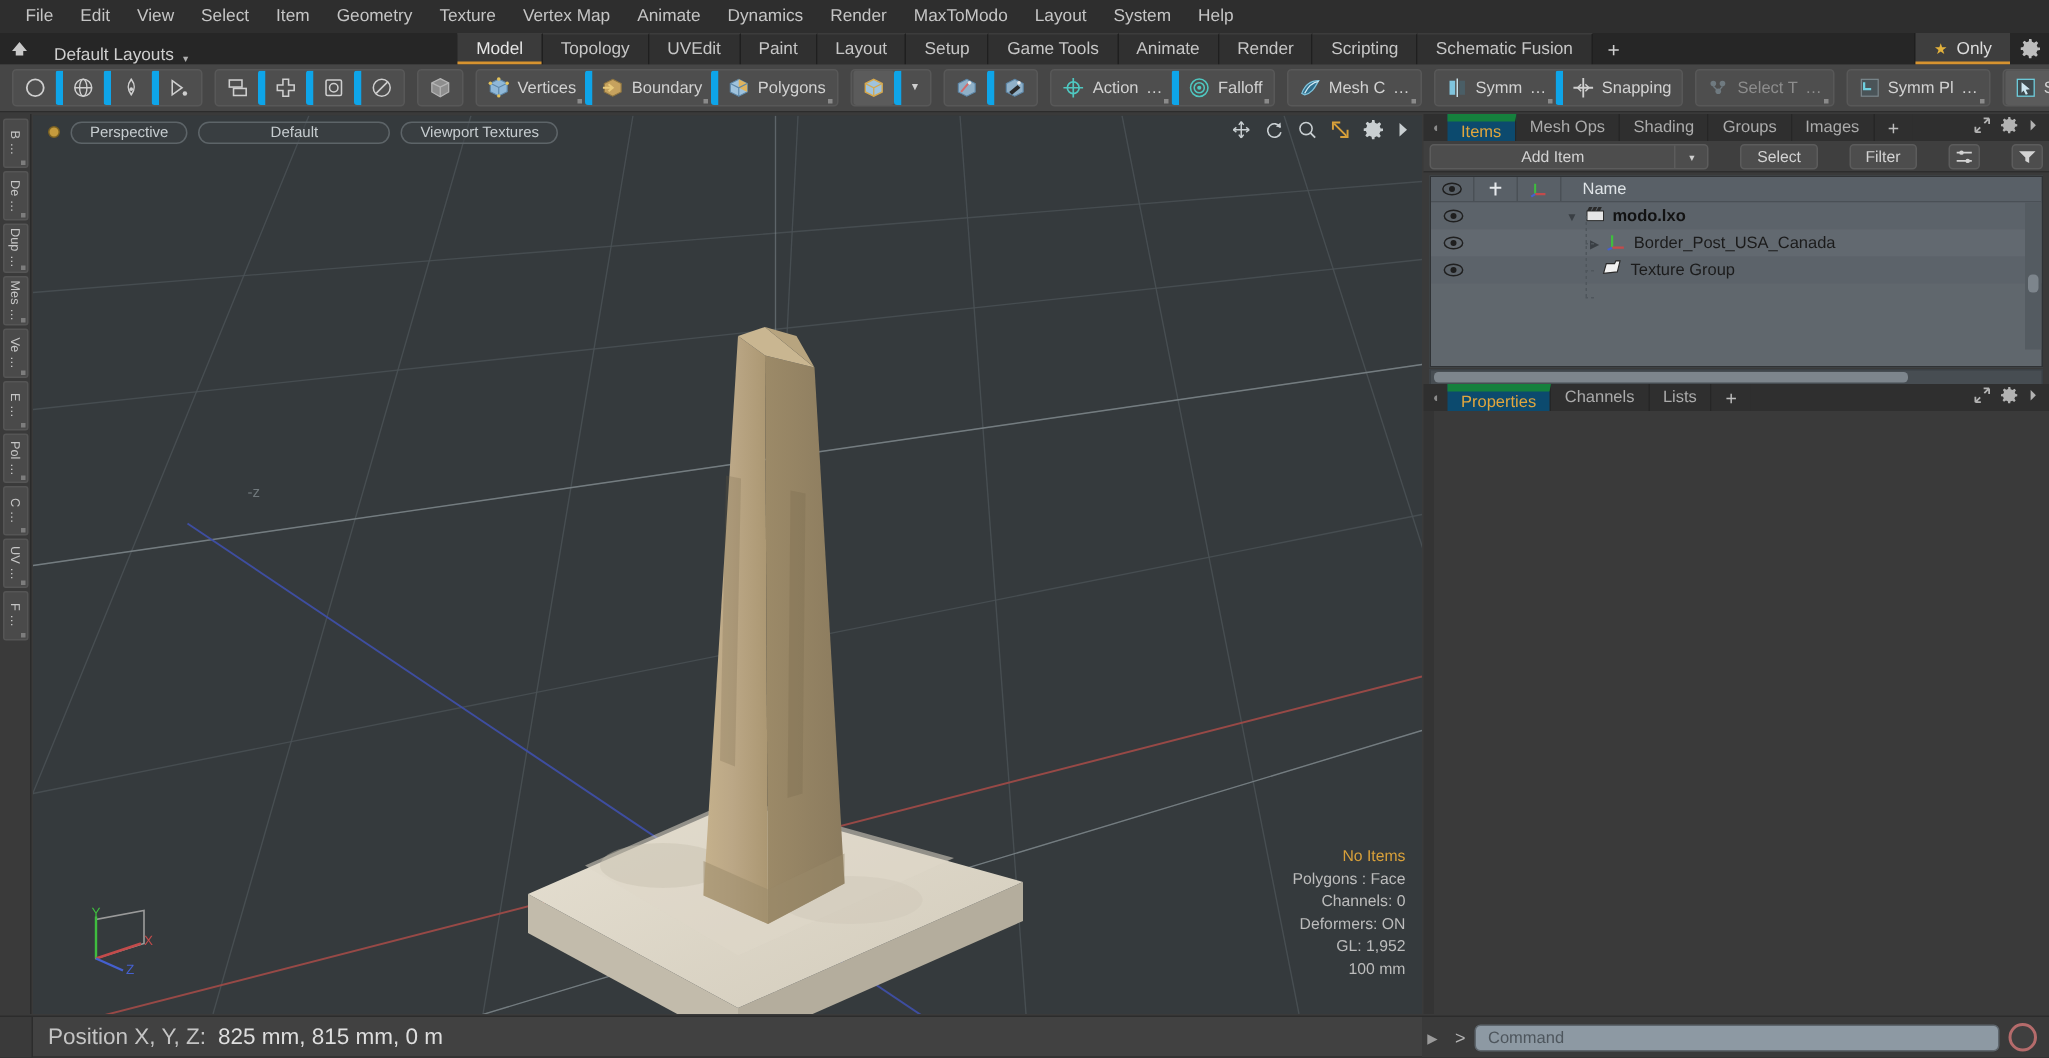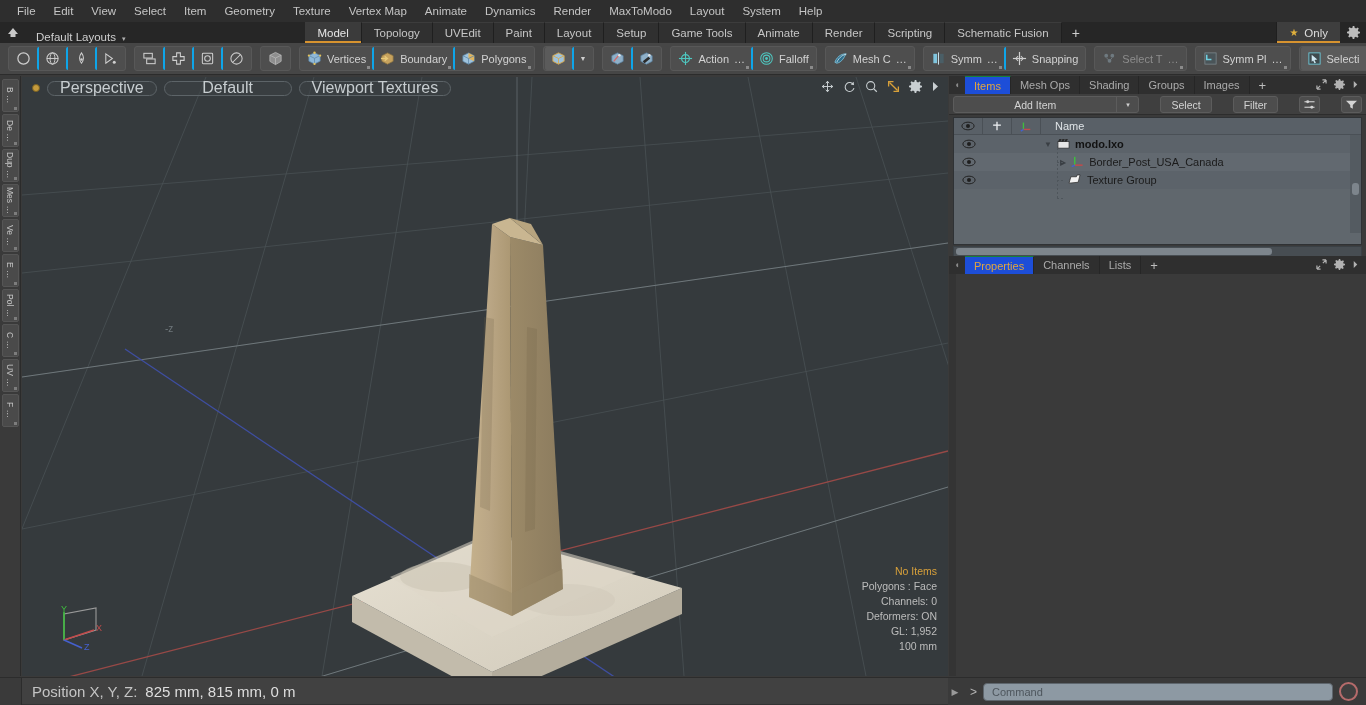--- a/index.html
+++ b/index.html
@@ -77,21 +77,21 @@
   .tgroup{
     display:flex; align-items:center; height:25px;
     background:#4e4e4e; border:1px solid #585858; border-radius:3px;
     margin:0 4px; padding:0 1px;
   }
   .tbtn{
     display:flex; align-items:center; gap:5px; height:23px; padding:0 6px;
     border-radius:2px; color:#d2d2d2; font-size:11px; white-space:nowrap;
     position:relative;
   }
-  .tbtn + .tbtn{ border-left:2px solid #0ea5e9; }
+  .tbtn + .tbtn{ border-left:5px solid #0ea5e9; }
   .tbtn.dim{ color:#8d8d8d; }
   .tbtn.on{ background:#5b5b5b; }
   .tbtn .corner{
     position:absolute; right:2px; bottom:1px; width:3px; height:3px;
     background:#8a8a8a;
   }
   .ico{ display:inline-block; width:15px; height:15px; flex:0 0 15px; }
   .ico svg{ display:block; }
 
   
@@ -123,21 +123,21 @@
     position:absolute; left:0; top:0; width:926px; height:22px;
     display:flex; align-items:center; z-index:6;
   }
   .vp-dot{
     width:8px; height:8px; border-radius:50%; background:#c59b3d;
     margin:0 7px 0 10px; border:1px solid #7a6122;
   }
   .vp-pill{
     height:15px; padding:0 12px; display:flex; align-items:center;
     justify-content:center; border:1px solid #5d6468; border-radius:8px;
-    color:#c7cdd0; font-size:16px; background:rgba(60,66,70,0.55);
+    color:#c7cdd0; font-size:10px; background:rgba(60,66,70,0.55);
     margin-right:7px; white-space:nowrap;
   }
   .vp-pill.wide{ min-width:128px; }
   .vp-icons{
     position:absolute; right:8px; top:3px; display:flex; align-items:center;
     gap:9px; z-index:6;
   }
   .vp-icons .vi{ color:#c9cfd2; font-size:12px; line-height:12px; }
   .vp-icons .vi.gold{ color:#d8a03a; }
 
@@ -169,21 +169,21 @@
   }
   .tabrow .lead{
     width:16px; display:flex; align-items:center; justify-content:center;
     color:#8b8b8b; font-size:9px;
   }
   .ptab{
     display:flex; align-items:center; padding:0 9px; font-size:11px;
     color:#ababab; background:#2f2f2f; border-right:1px solid #262626;
     white-space:nowrap;
   }
-  .ptab.active{ color:#e0a63e; background:#1d4ed8; border-top:1px solid #15803d; }
+  .ptab.active{ color:#e0a63e; background:#0c4a6e; border-top:5px solid #15803d; }
   .ptab.plus{ color:#bdbdbd; font-size:13px; border-right:none; }
   .tabrow .fill{ flex:1; }
   .tabrow .rtools{
     display:flex; align-items:center; gap:7px; padding:0 7px; color:#b2b2b2;
     font-size:11px;
   }
 
   .itembar{
     height:21px; background:#3f3f3f; display:flex; align-items:flex-start;
     padding:2px 4px; gap:21px; border-bottom:1px solid #2d2d2d;

